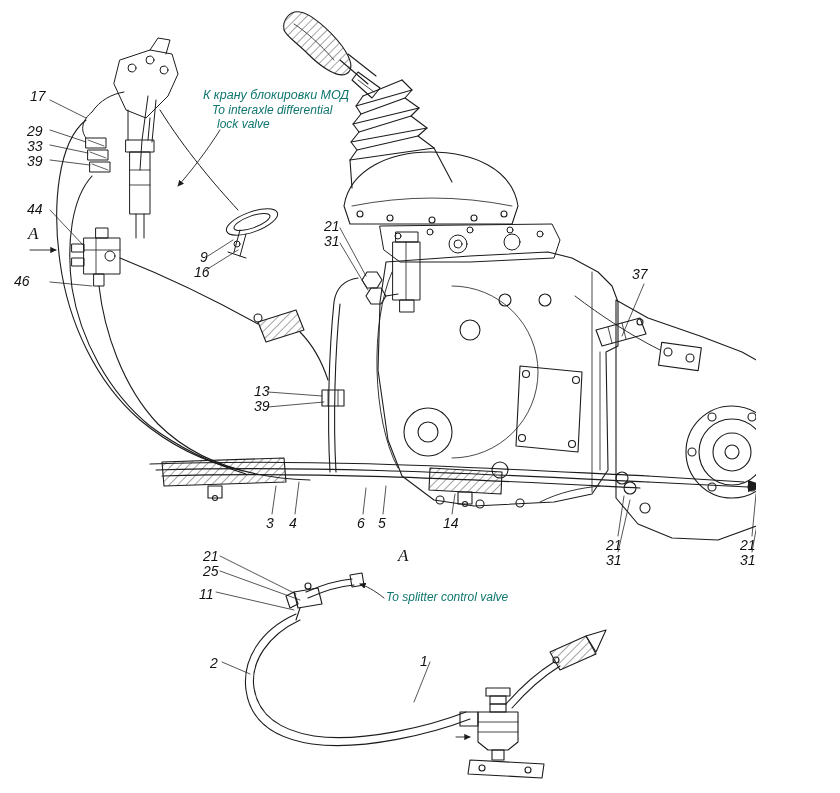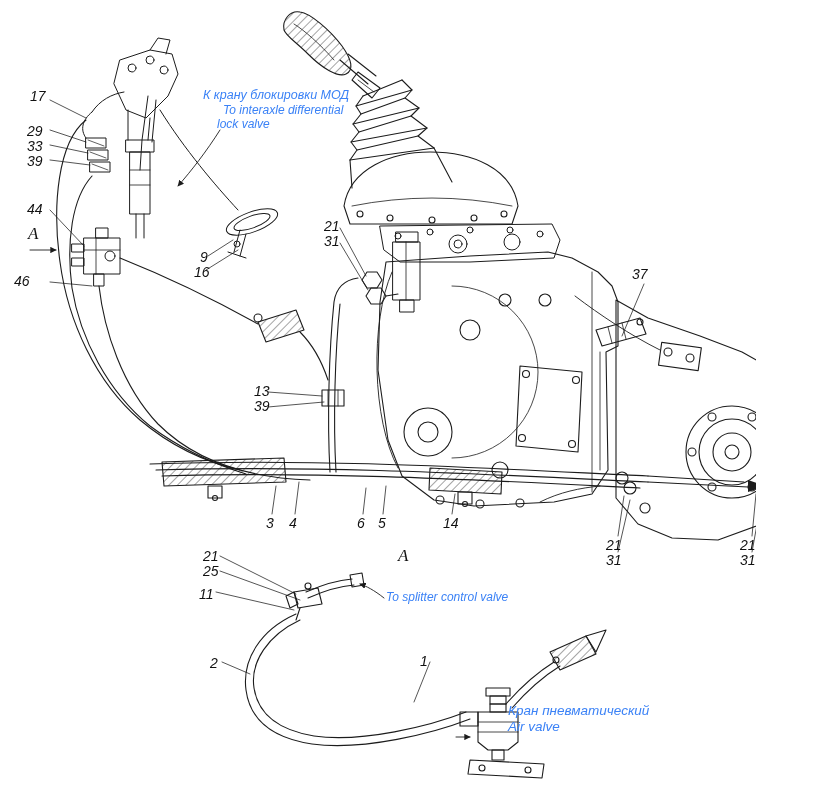--- a/index.html
+++ b/index.html
@@ -1,20 +1,20 @@
 <!DOCTYPE html>
 <html><head>
 <meta charset="utf-8">
 <style>
   html,body{margin:0;padding:0;background:#ffffff;}
   .stage{position:relative;width:756px;height:793px;background:#ffffff;overflow:hidden;
          font-family:"Liberation Sans", sans-serif;}
   .stage svg{position:absolute;left:0;top:0;}
   .callout{position:absolute;font:italic 14px "Liberation Sans", sans-serif;color:#111;white-space:nowrap;}
-  .note{position:absolute;font:italic 12.5px "Liberation Sans", sans-serif;color:#3b82f6;line-height:1.18;white-space:nowrap;}
+  .note{position:absolute;font:italic 12.5px "Liberation Sans", sans-serif;color:#0f766e;line-height:1.18;white-space:nowrap;}
   .note .en{font-size:12px;}
   .section-label{position:absolute;font:italic 17px "Liberation Serif", serif;color:#111;}
 </style>
 </head>
 <body>
 
 <div class="stage">
 
 <svg width="840" height="793" viewBox="0 0 840 793" fill="none" stroke="#1c1c1c" stroke-width="1.1" stroke-linecap="round" stroke-linejoin="round">
   <defs>
@@ -294,26 +294,22 @@
 <div class="callout" style="left:203px;top:563px">25</div>
 <div class="callout" style="left:199px;top:586px">11</div>
 <div class="callout" style="left:210px;top:655px">2</div>
 <div class="callout" style="left:420px;top:653px">1</div>
 
 <div class="section-label" style="left:28px;top:224px">А</div>
 <div class="section-label" style="left:398px;top:546px">А</div>
 
 <div class="note" style="left:203px;top:88px">
   <div>К крану блокировки МОД</div>
-  <div class="en" style="margin-left:20px">To interaxle differential</div>
+  <div class="en" style="margin-left:9px">To interaxle differential</div>
   <div class="en" style="margin-left:14px">lock valve</div>
 </div>
 
 <div class="note" style="left:386px;top:590px">
   <div class="en">To splitter control valve</div>
 </div>
 
-<div class="note" style="left:508px;top:703px;font-size:13.5px">
-  <div>Кран пневматический</div>
-  <div>Air valve</div>
+
 </div>
 
-</div>
-
 </body></html>

